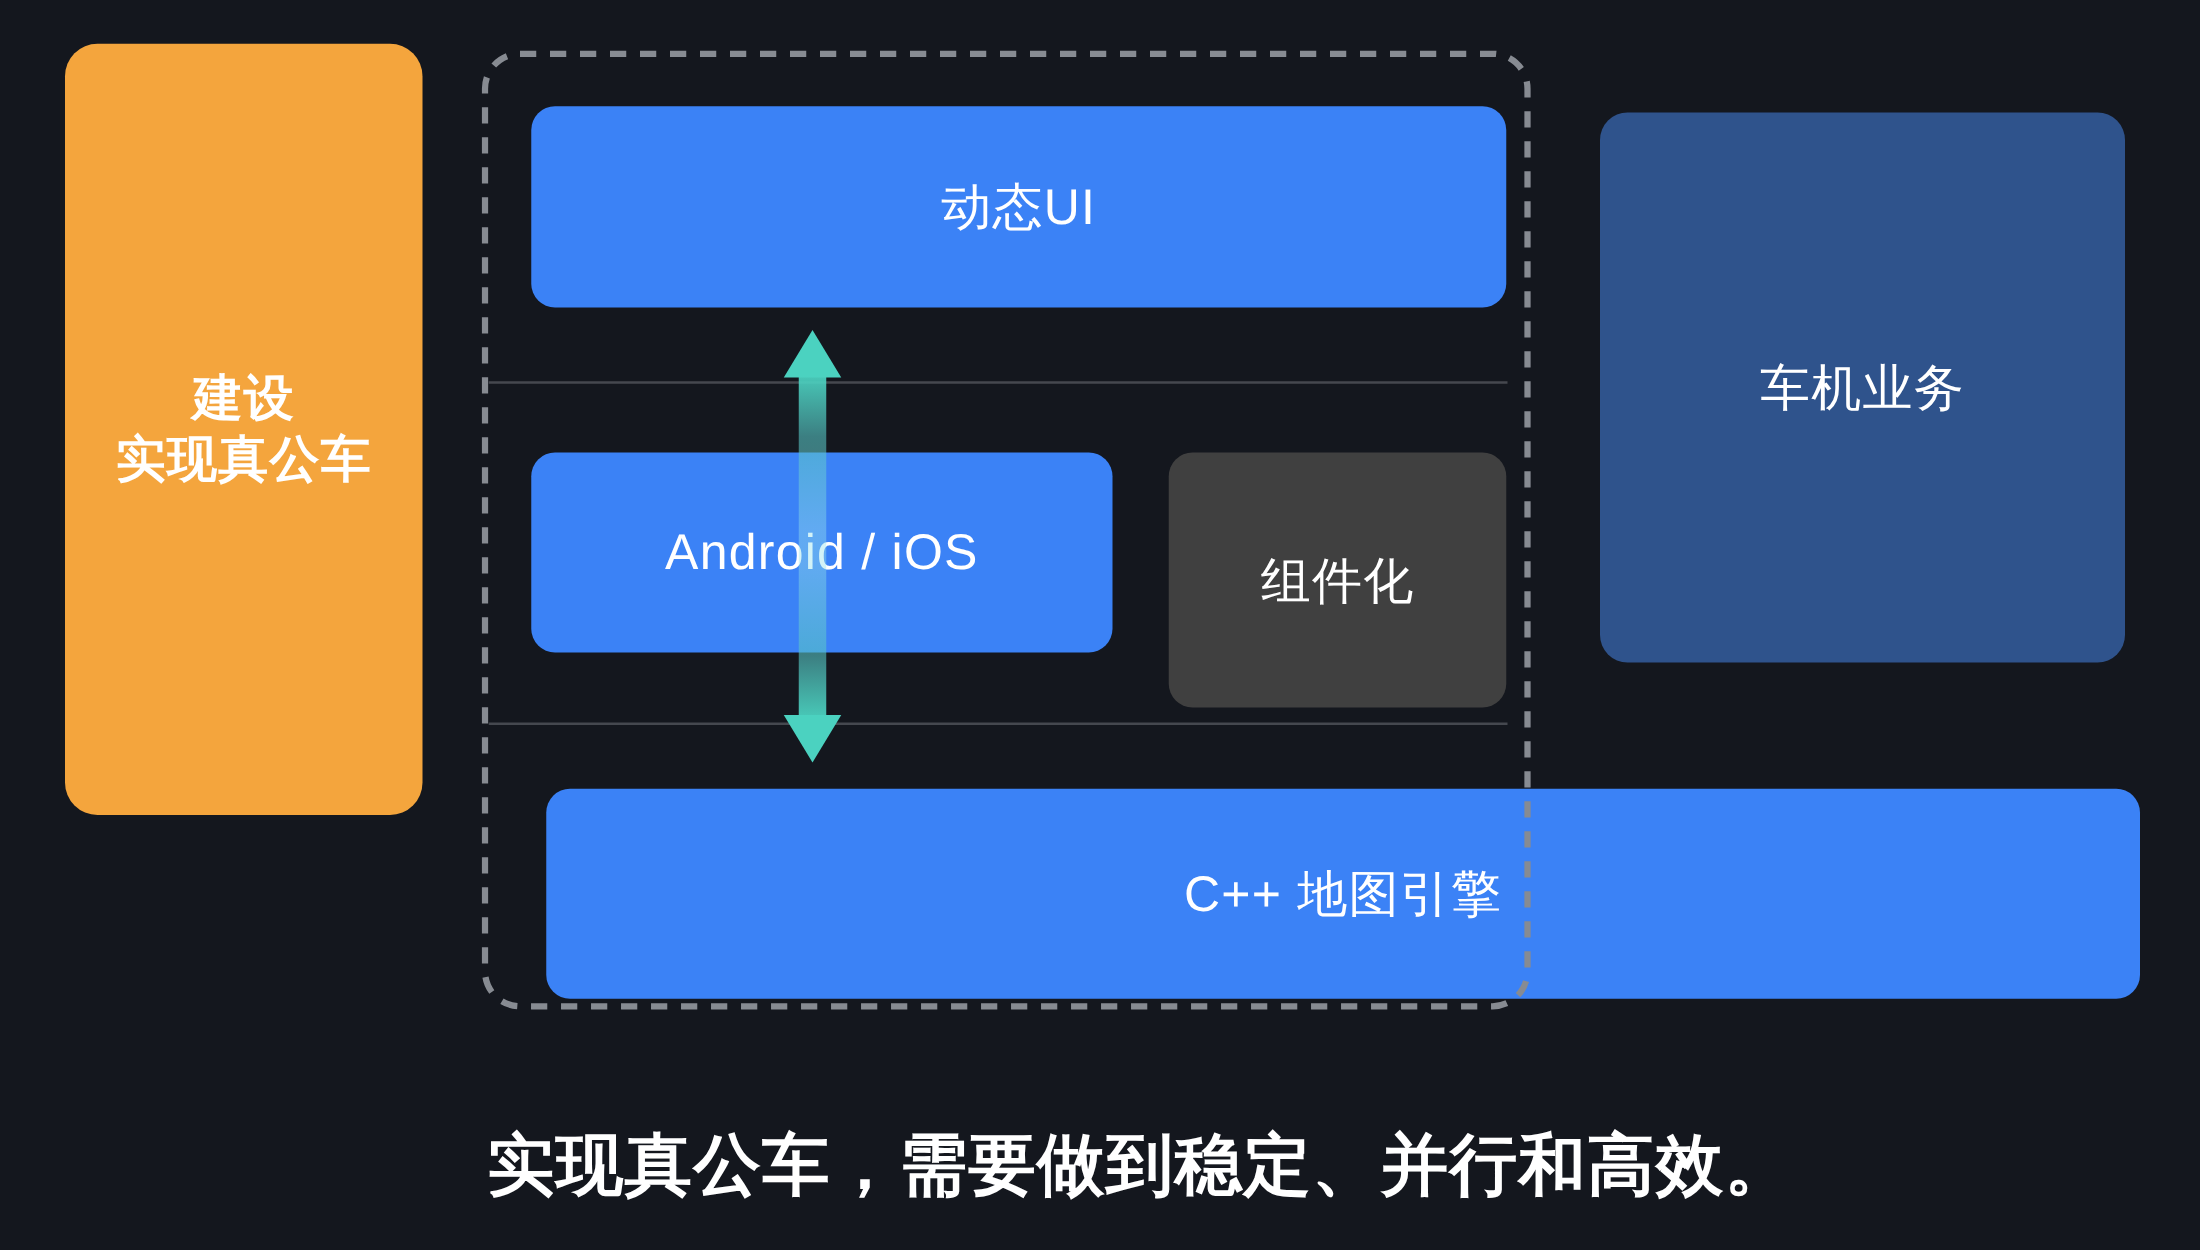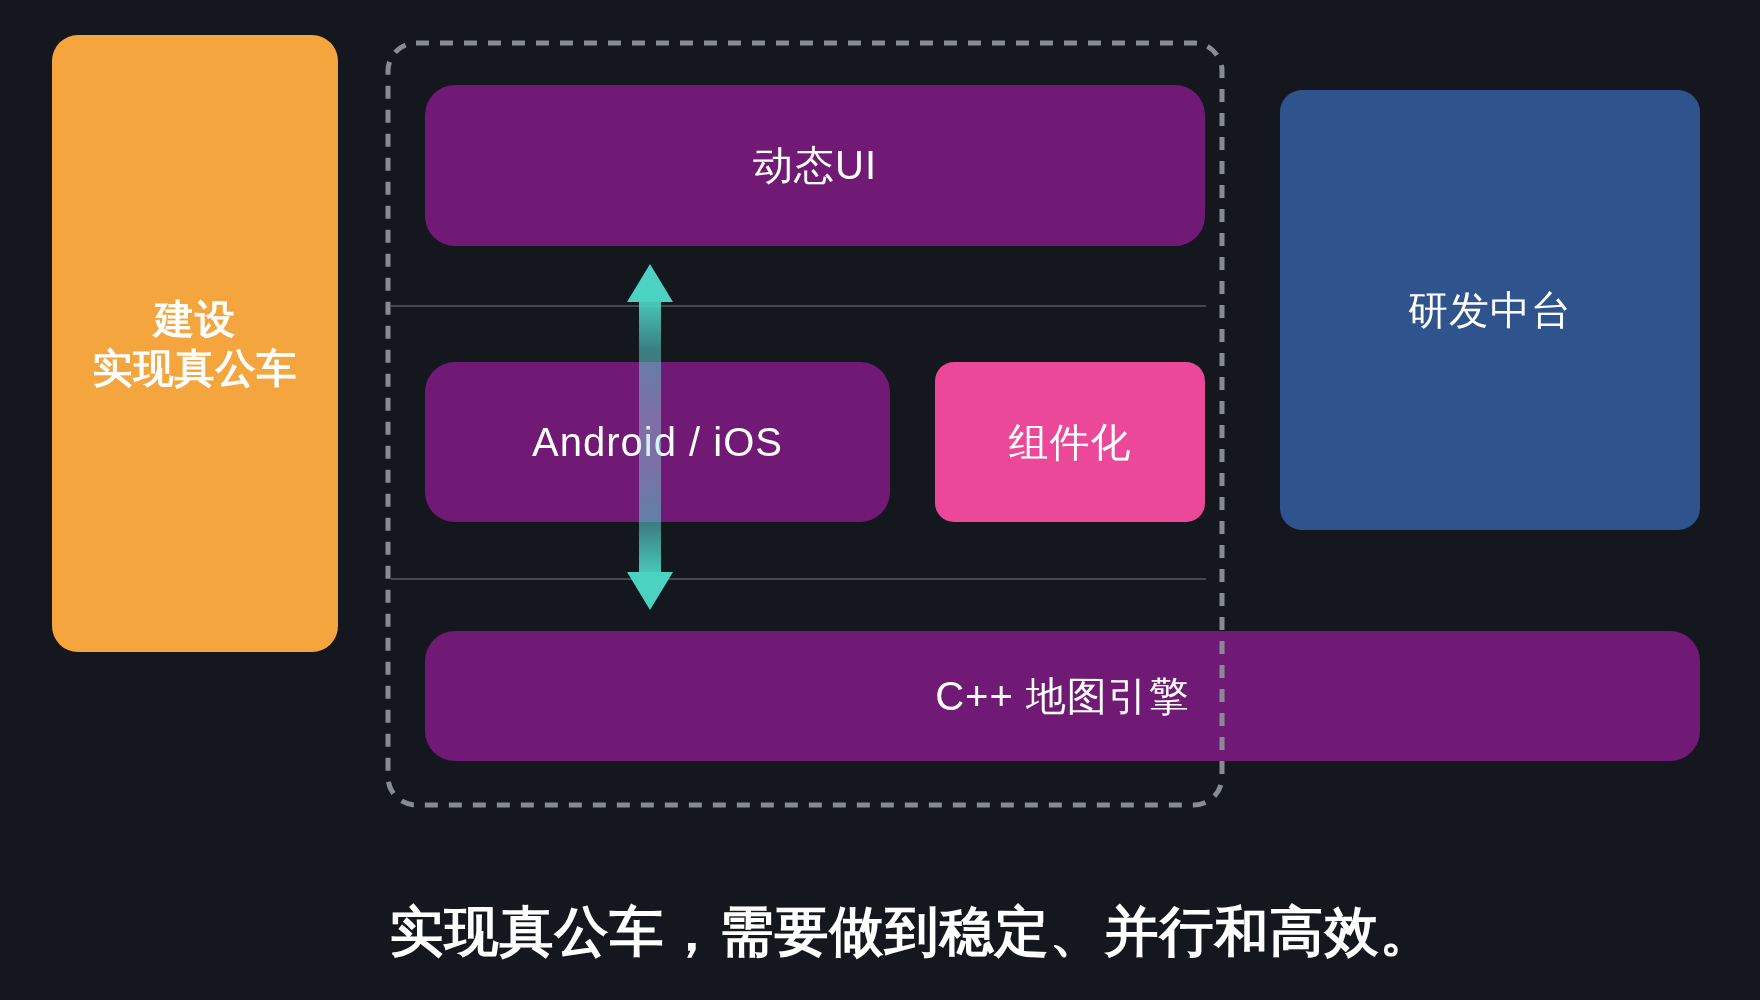--- a/index.html
+++ b/index.html
@@ -41,26 +41,26 @@
   .pillar-label span { display: block; }
   
   .dashed-svg {
     position: absolute;
     left: 385px; top: 40px;
     width: 840px; height: 768px;
     z-index: 2;
     pointer-events: none;
   }
   
-  .box-blue { background: #701a75; border-radius: 30px; }
+  .box-blue { background: #3b82f6; border-radius: 19px; }
   .ui-box     { left: 425px; top: 85px;  width: 780px;  height: 161px; }
   .native-box { left: 425px; top: 362px; width: 465px;  height: 160px; }
-  .comp-box   { left: 935px; top: 362px; width: 270px;  height: 160px;
-                background: #ec4899; border-radius: 19px; }
-  .engine-box { left: 425px; top: 631px; width: 1275px; height: 130px; }
+  .comp-box   { left: 935px; top: 362px; width: 270px;  height: 204px;
+                background: #404040; border-radius: 19px; }
+  .engine-box { left: 437px; top: 631px; width: 1275px; height: 168px; }
   .vehicle-box{ left: 1280px; top: 90px; width: 420px;  height: 440px;
                 background: #2F538C; border-radius: 22px; }
   .box-label {
     font-size: 40px;
     font-weight: 500;
     letter-spacing: 1px;
   }
   
   .divider {
     position: absolute;
@@ -150,21 +150,21 @@
     <span class="box-label">组件化</span>
   </div>
 
   <div class="divider divider-bottom"></div>
 
   <div class="node box-blue engine-box">
     <span class="box-label">C++ 地图引擎</span>
   </div>
 
   <div class="node vehicle-box">
-    <span class="box-label">研发中台</span>
+    <span class="box-label">车机业务</span>
   </div>
 
   <div class="flow-arrow">
     <div class="arrow-head up"></div>
     <div class="arrow-shaft"></div>
     <div class="arrow-head down"></div>
   </div>
 
   <div class="caption">实现真公车，需要做到稳定、并行和高效。</div>
 

